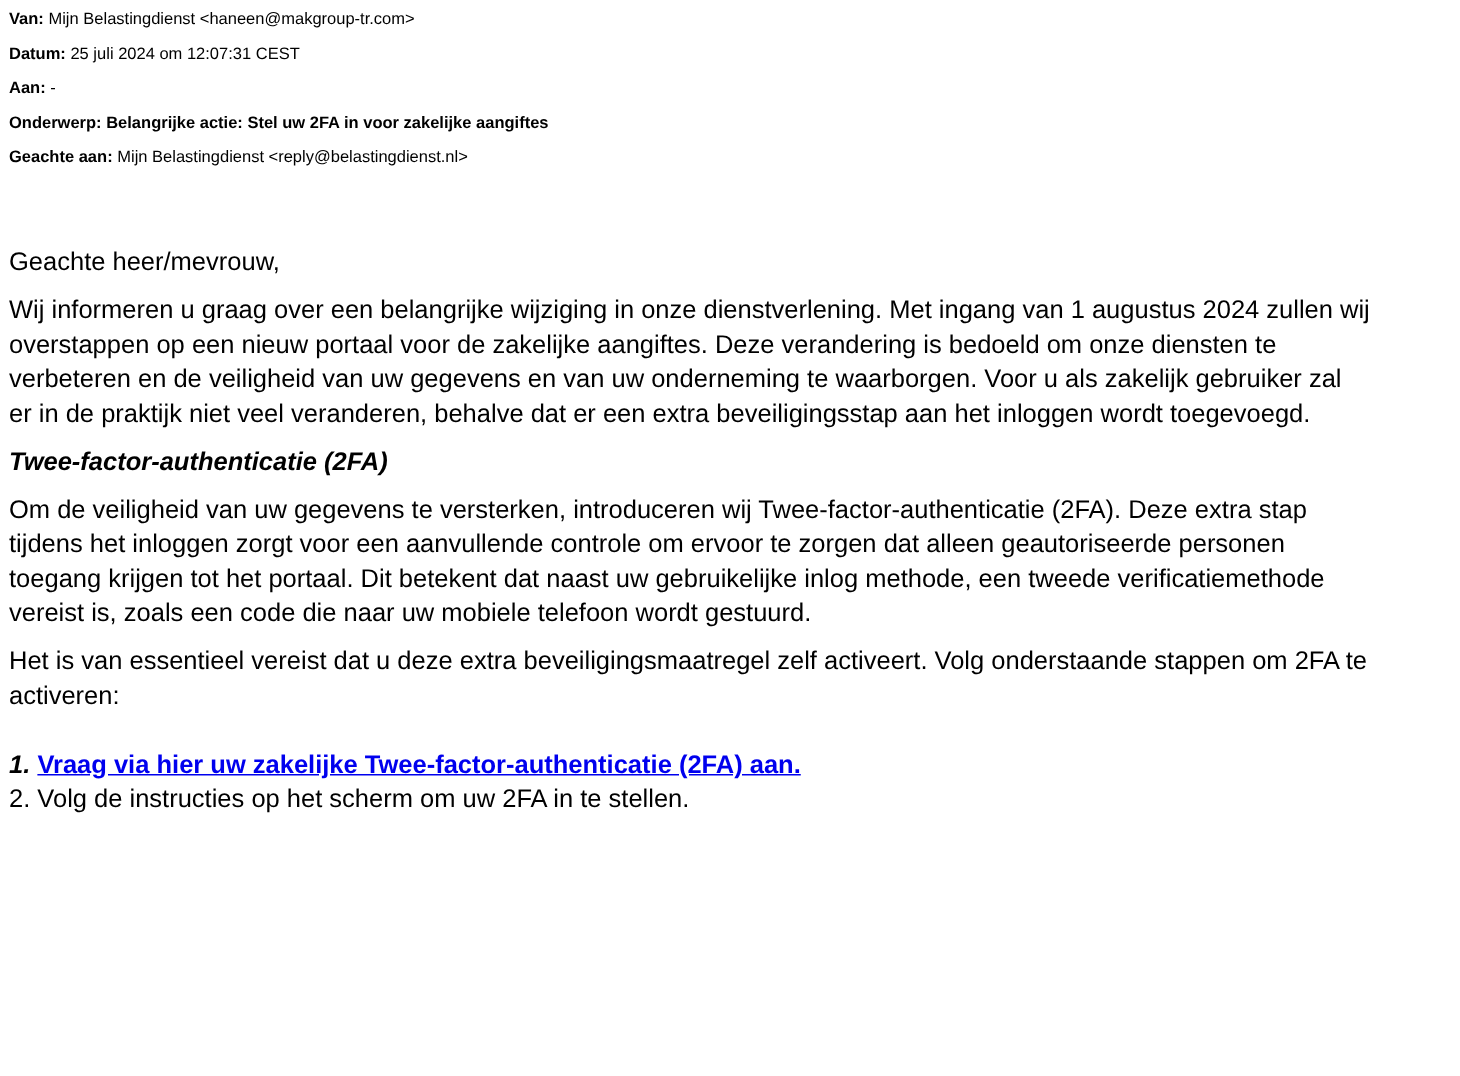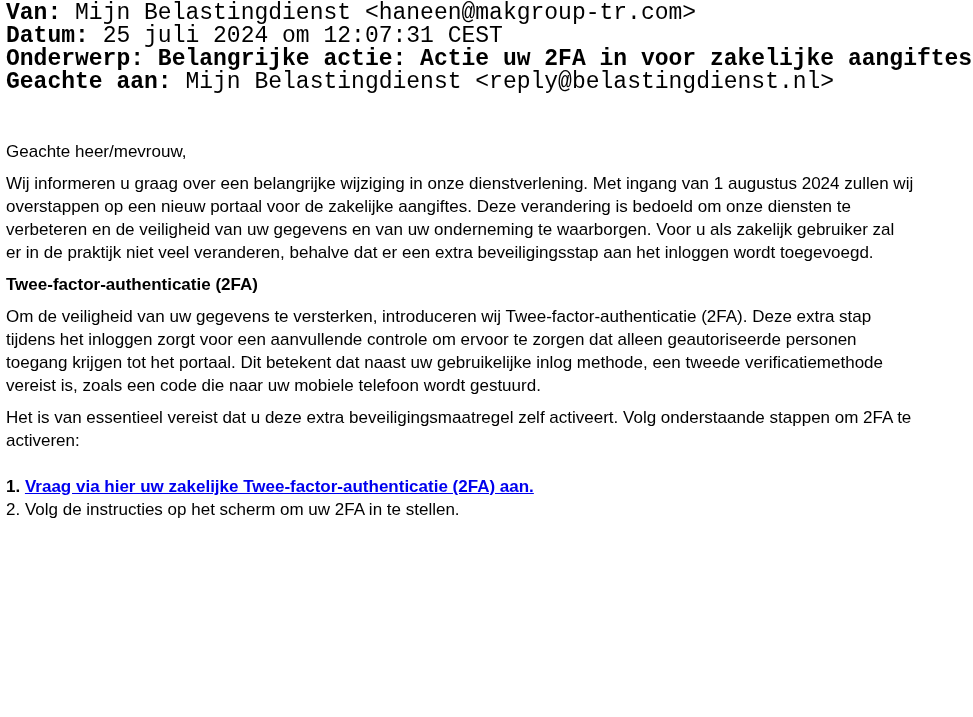--- a/index.html
+++ b/index.html
@@ -12,42 +12,42 @@
     width: 973px;
     height: 717px;
     overflow: hidden;
     color: #000000;
   }
   .page {
     padding: 2px 0 0 6px;
   }
   
   .email-headers {
-    font-family: Liberation Mono, monospace;
-    font-size: 23px;
+    font-family: Liberation Sans, sans-serif;
+    font-size: 11px;
     line-height: 23px;
   }
   .hline { white-space: nowrap; }
   .hlabel { font-weight: bold; }
   .hline.subject { font-weight: bold; }
   
   .email-body {
     margin-top: 46px;
     max-width: 908px;
     font-family: "Liberation Sans", "DejaVu Sans", sans-serif;
     font-size: 17px;
     line-height: 23px;
   }
   .email-body p {
     margin: 9px 0 0 0;
   }
   .email-body p.first {
     margin-top: 0;
   }
-  .bold { font-weight: bold; }
+  .bold { font-weight: bold; font-style: italic; }
   .steps {
     margin-top: 23px;
   }
   .step { margin: 0; }
   a.email-link {
     color: #0000ee;
     font-weight: bold;
     text-decoration: underline;
     text-align: center;
   }
@@ -59,23 +59,27 @@
 
   <div class="email-headers">
     <div class="hline">
       <span class="hlabel">Van:</span>
       <span>Mijn Belastingdienst &lt;haneen@makgroup-tr.com&gt;</span>
     </div>
     <div class="hline">
       <span class="hlabel">Datum:</span>
       <span>25 juli 2024 om 12:07:31 CEST</span>
     </div>
+    <div class="hline">
+      <span class="hlabel">Aan:</span>
+      <span>-</span>
+    </div>
     <div class="hline subject">
       <span class="hlabel">Onderwerp:</span>
-      <span>Belangrijke actie: Actie uw 2FA in voor zakelijke aangiftes</span>
+      <span>Belangrijke actie: Stel uw 2FA in voor zakelijke aangiftes</span>
     </div>
     <div class="hline">
       <span class="hlabel">Geachte aan:</span>
       <span>Mijn Belastingdienst &lt;reply@belastingdienst.nl&gt;</span>
     </div>
   </div>
 
   <div class="email-body">
     <p class="first">Geachte heer/mevrouw,</p>
 

